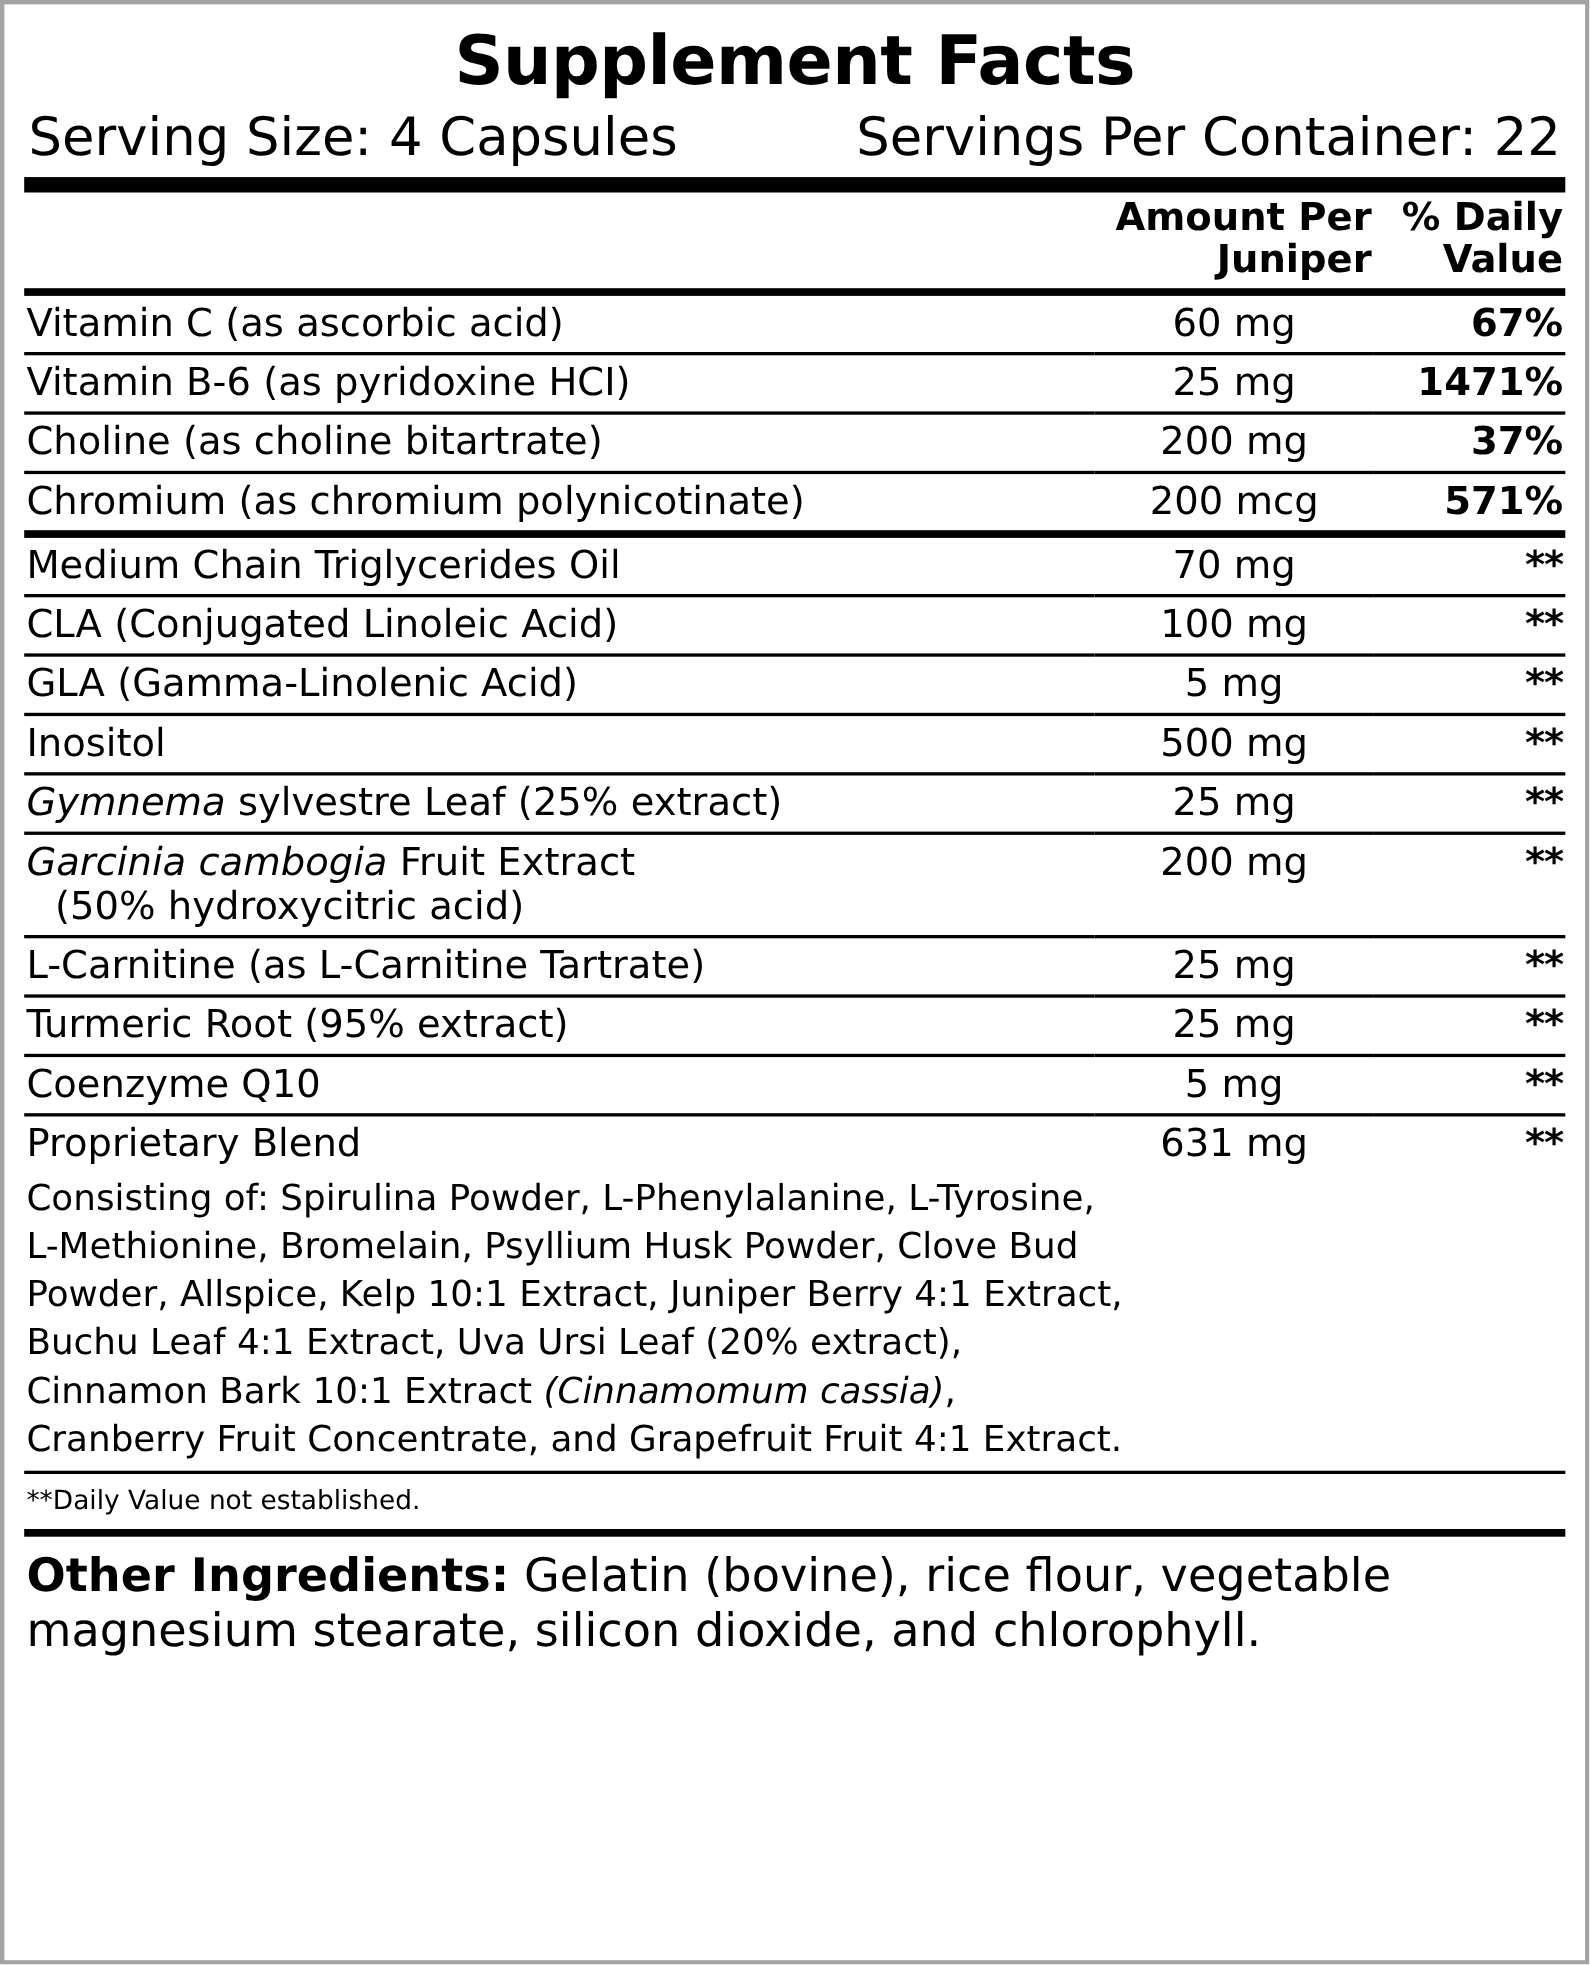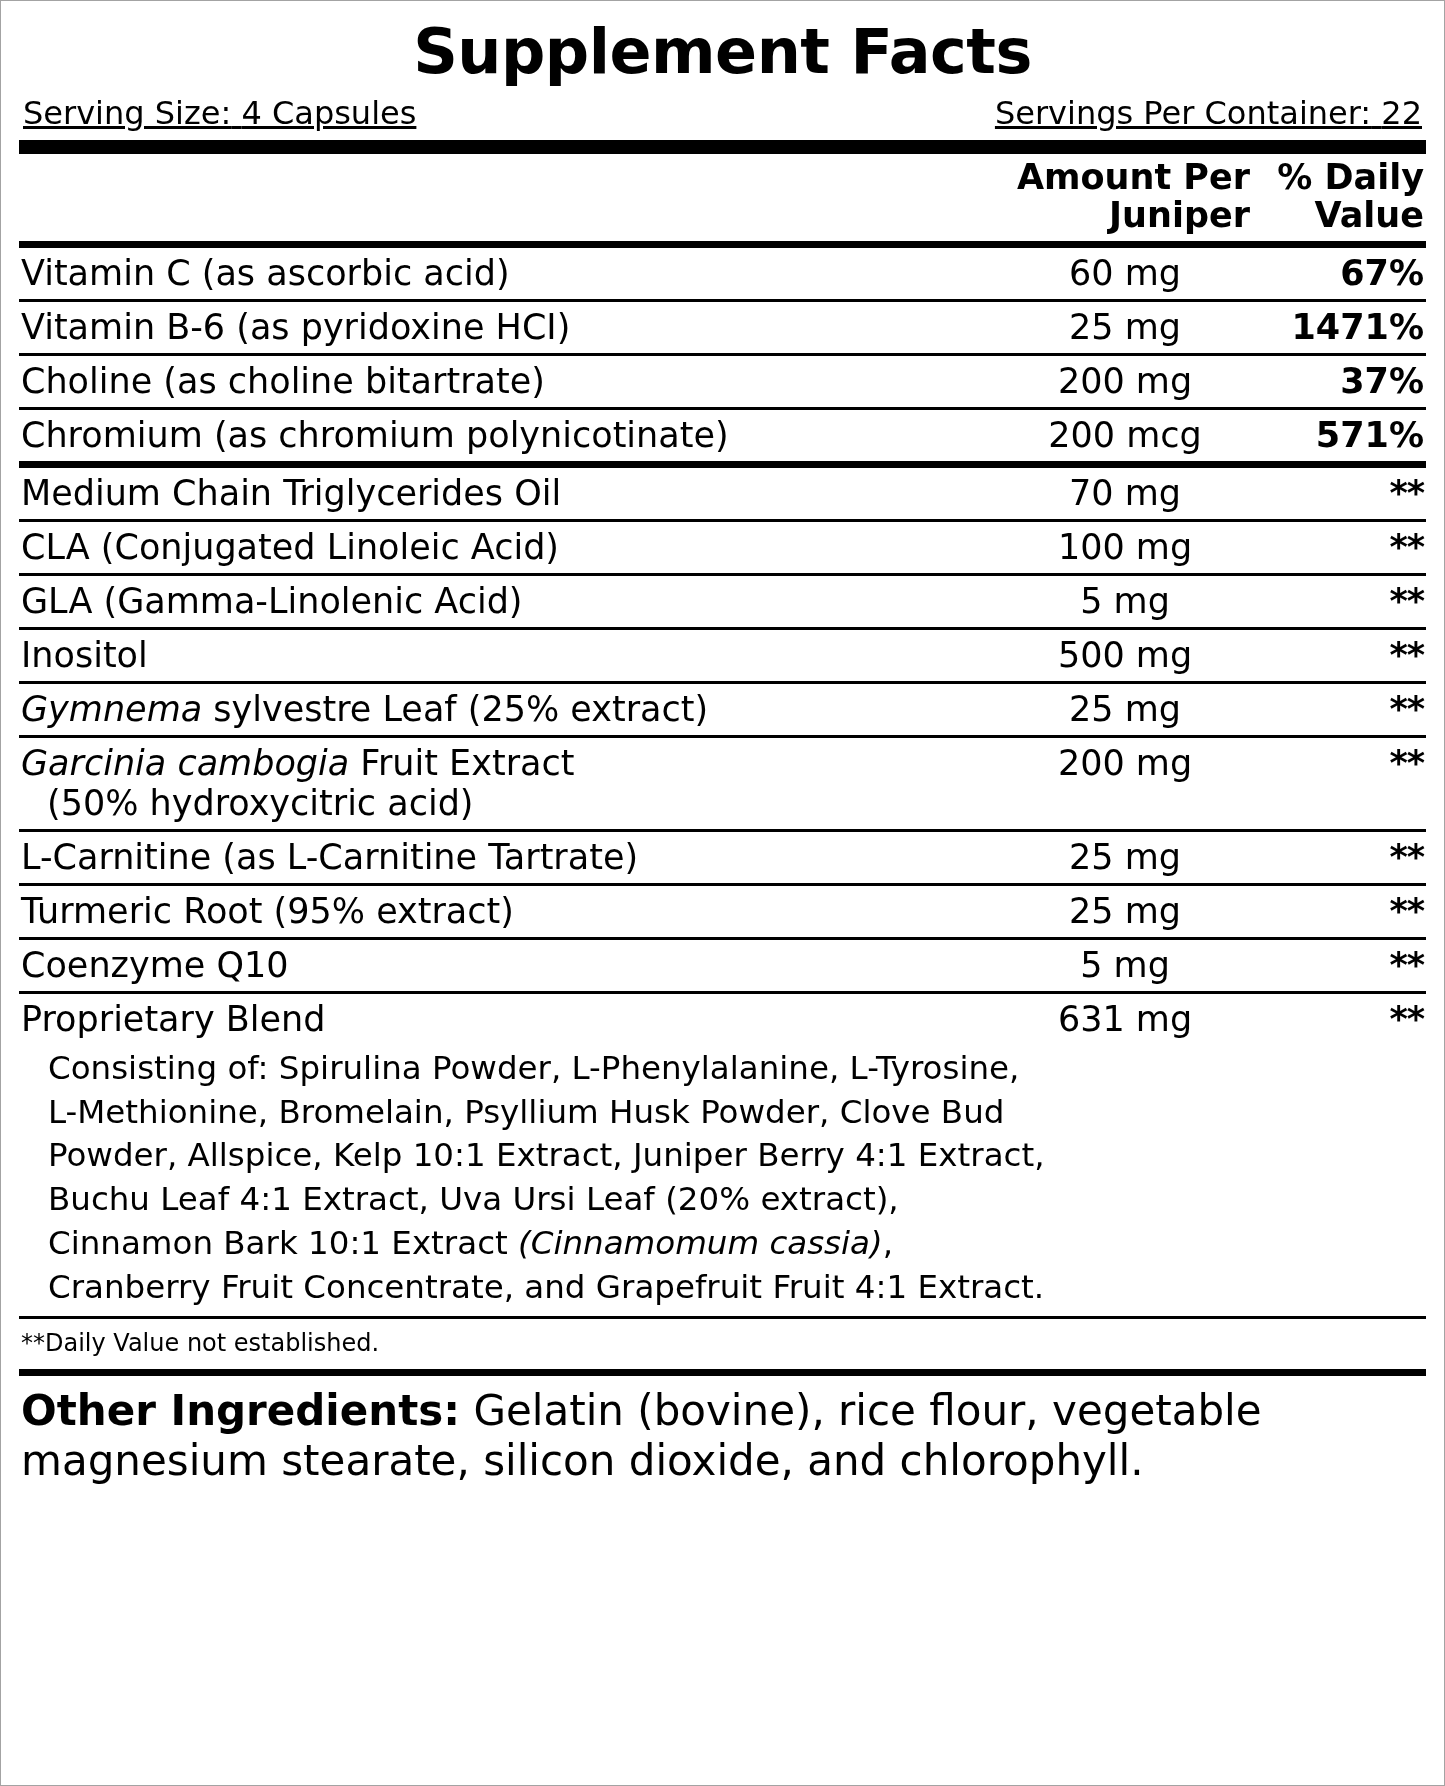--- a/index.html
+++ b/index.html
@@ -9,40 +9,39 @@
   }
   body {
     font-family: "DejaVu Sans", sans-serif;
     color: #000000;
   }
   .panel {
     width: 1445px;
     height: 1786px;
     box-sizing: border-box;
     background: #ffffff;
-    border: 1px solid #a3a3a3;
+    border: 4px solid #a3a3a3;
     padding: 10px 18px 0 18px;
     position: relative;
     overflow: hidden;
   }
   .title {
     text-align: center;
     font-size: 62px;
     font-weight: bold;
     letter-spacing: -0.5px;
     line-height: 1.05;
     margin: 8px 0 10px 0;
   }
   .serving-row {
     display: flex;
     justify-content: space-between;
     align-items: baseline;
-    font-size: 32px;
+    font-size: 48px;
     padding: 0 4px 6px 4px;
-    text-decoration: underline;
   }
   .rule-thick {
     height: 14px;
     background: #000;
     margin: 2px 0 0 0;
   }
   .rule-med {
     height: 7px;
     background: #000;
     margin: 0;
@@ -78,21 +77,20 @@
   .no-line td { border-bottom: none; }
   .ital { font-style: italic; }
   .sub-line {
     display: block;
     padding-left: 26px;
   }
   .blend-desc {
     font-size: 32.5px;
     line-height: 1.35;
     padding: 2px 2px 6px 2px;
-    margin-left: 27px;
   }
   .dv-note {
     font-size: 24px;
     padding: 10px 2px 12px 2px;
   }
   .other {
     font-size: 42px;
     line-height: 1.2;
     padding: 10px 2px 2px 2px;
   }

